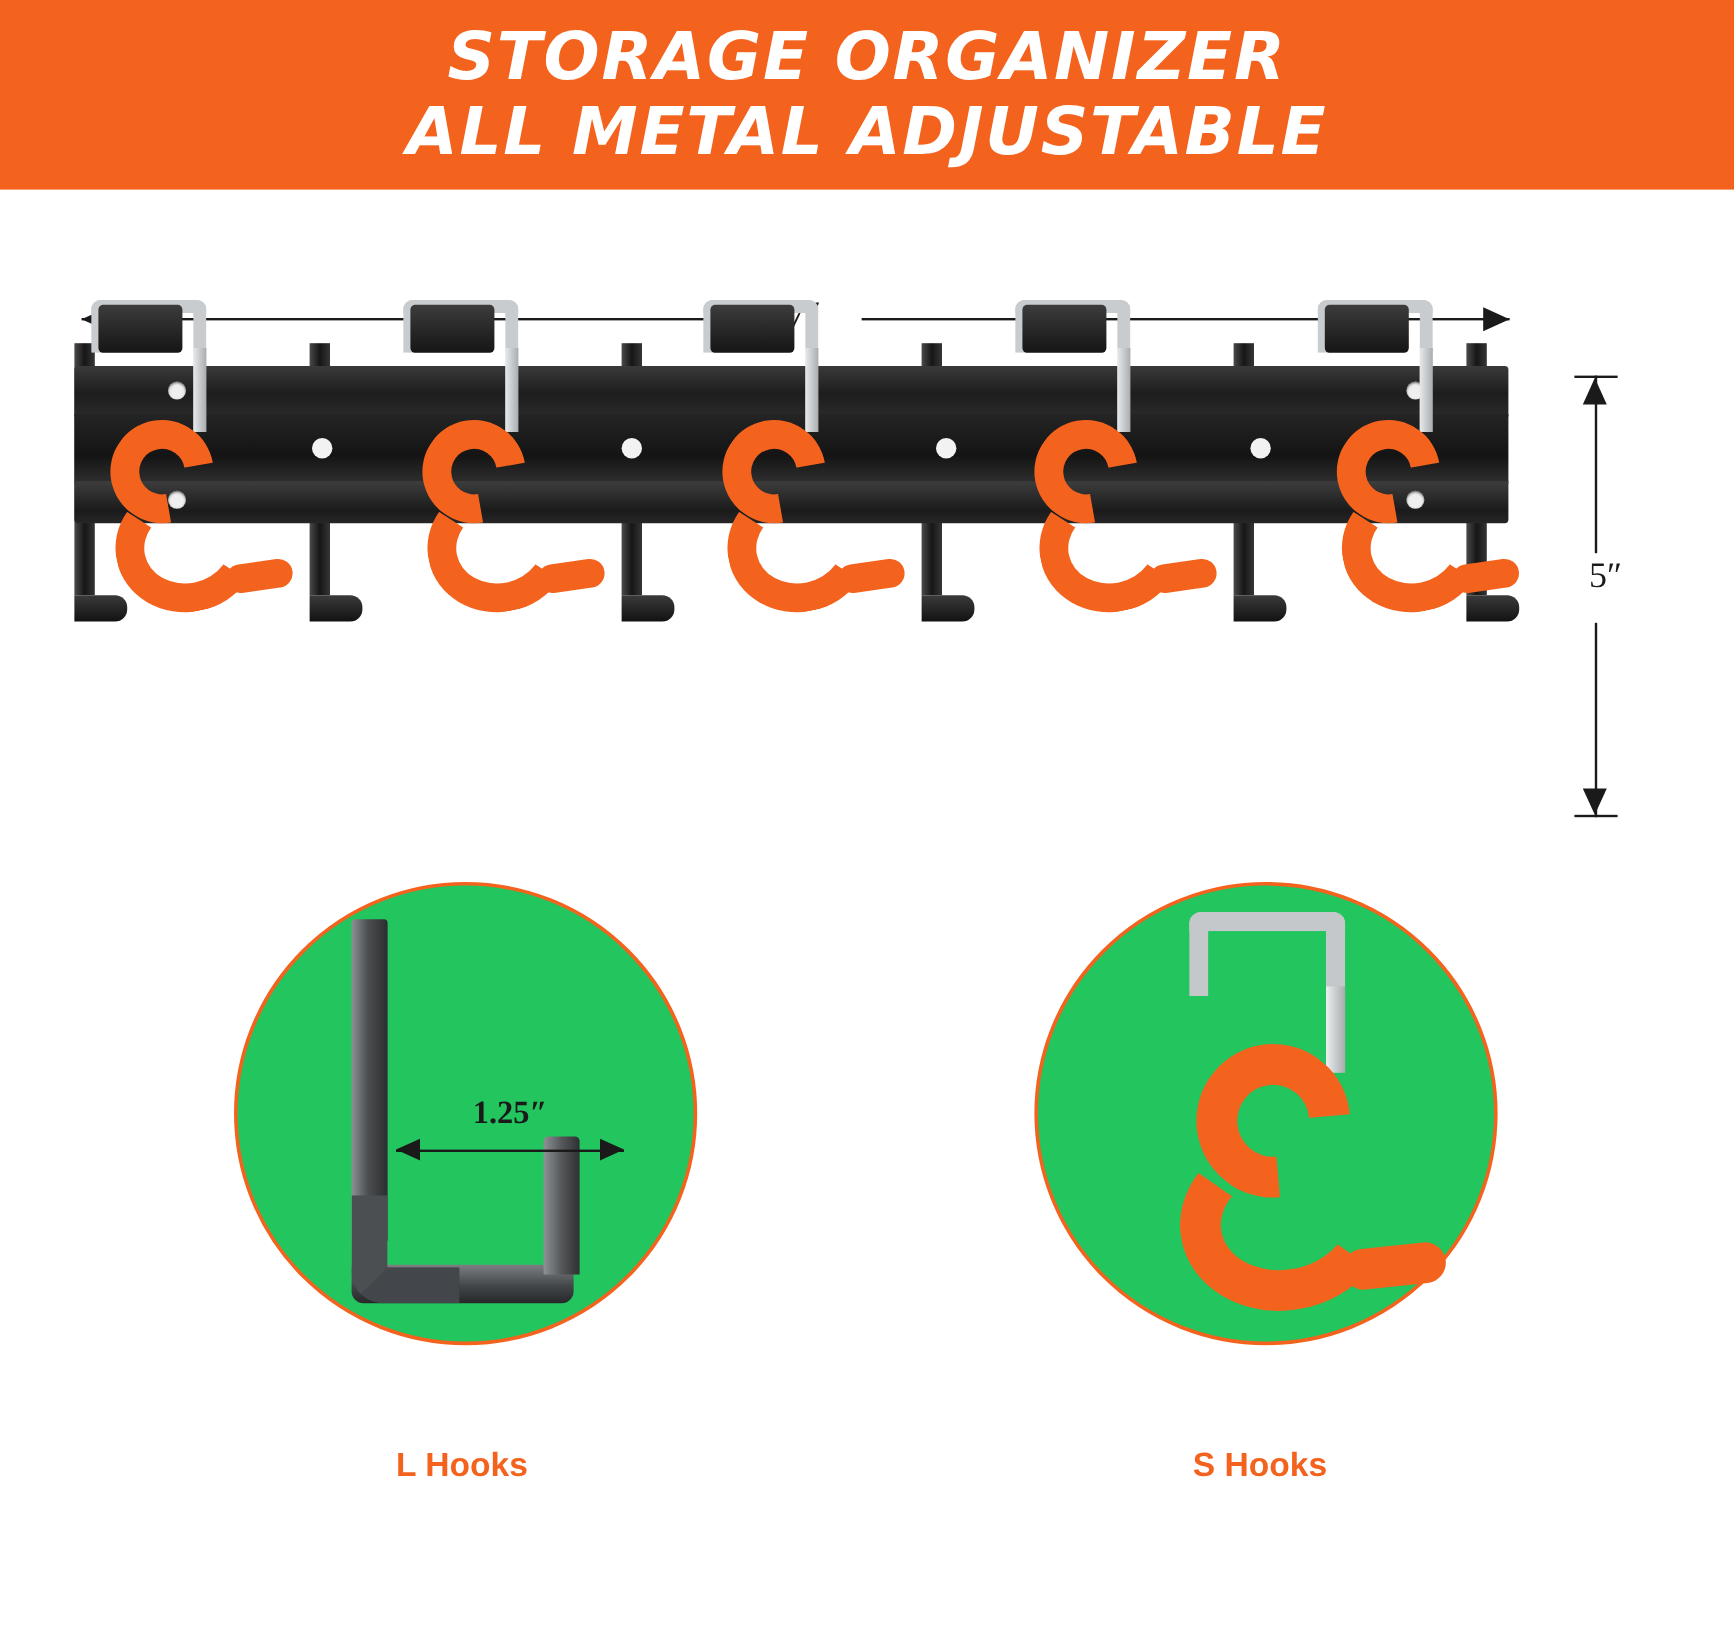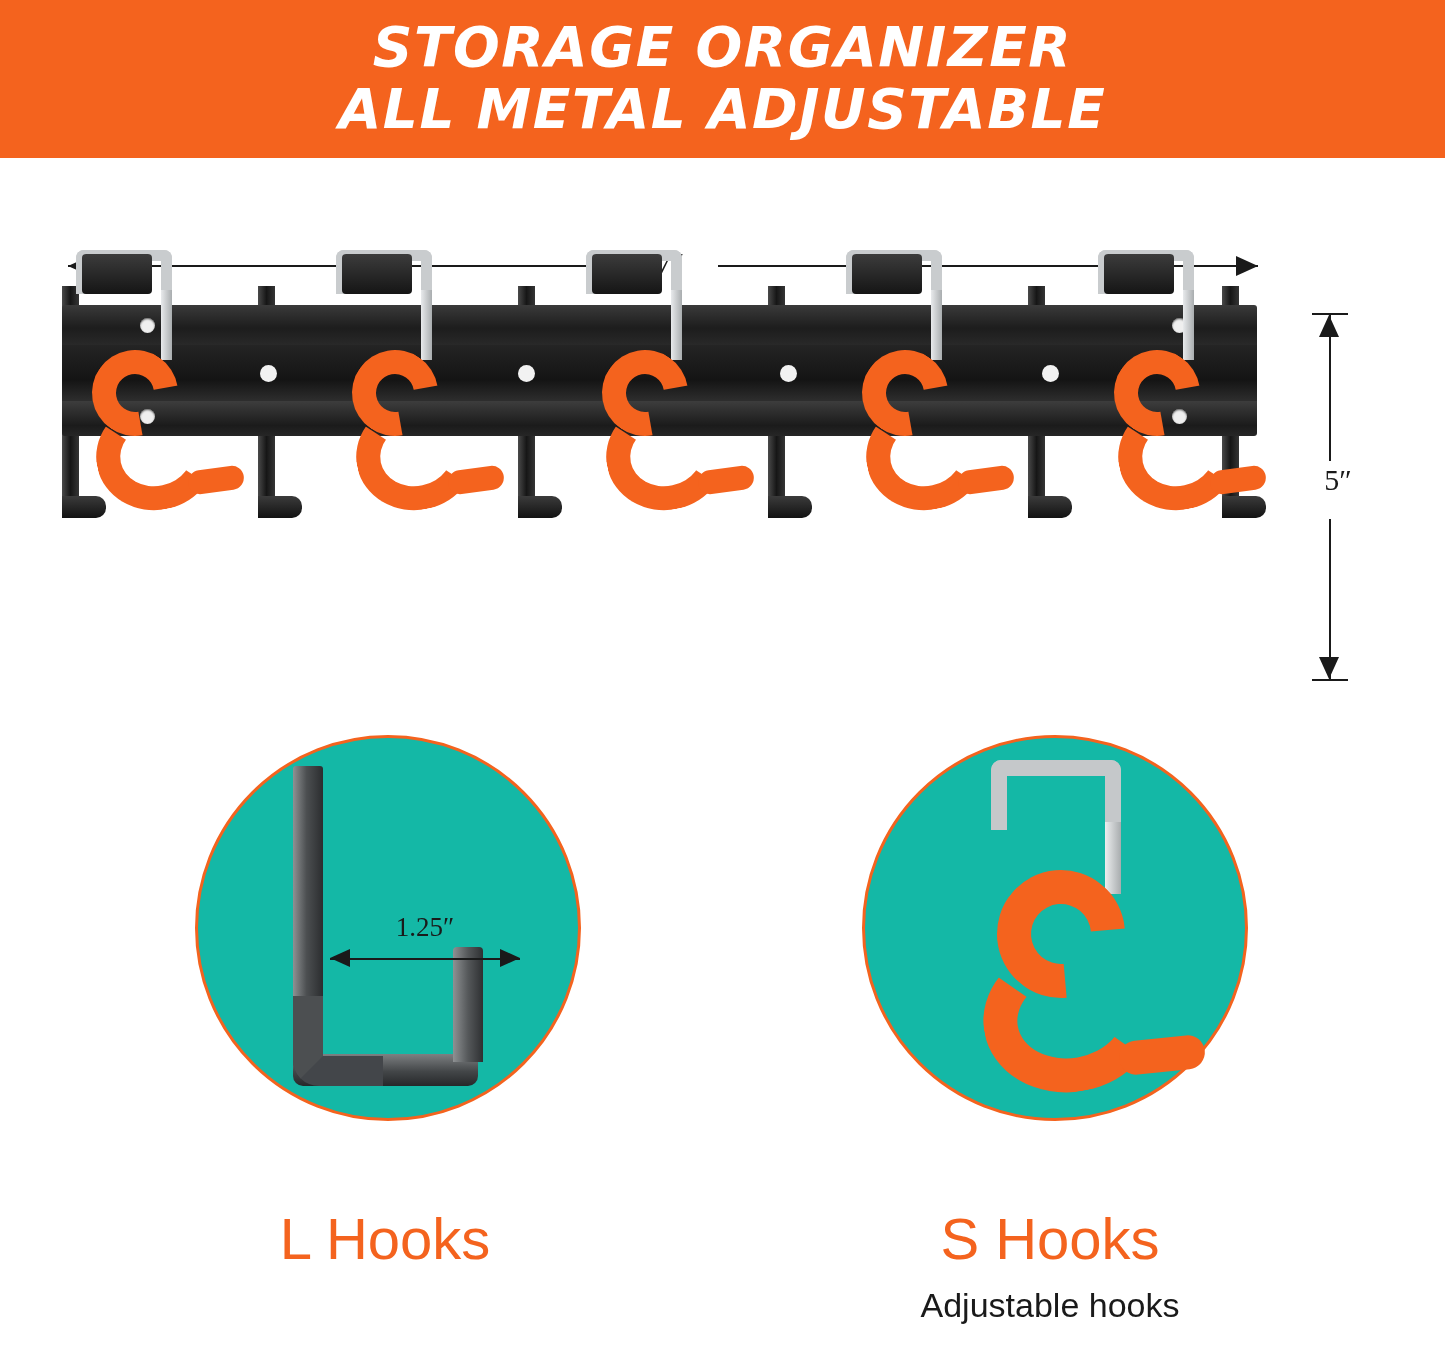--- a/index.html
+++ b/index.html
@@ -278,21 +278,22 @@
     transform: rotate(-8deg);
   }
 
   
   .detail {
     position: absolute;
     width: 380px;
     height: 380px;
     border: 3px solid #f4631e;
     border-radius: 50%;
-    background: #14b8a6;
+    background: #22c55e;
+    font-weight: bold;
   }
   .detail-left  { left: 195px; top: 735px; }
   .detail-right { left: 862px; top: 735px; }
 
   
   .big-l {
     position: absolute;
     left: 95px;
     top: 28px;
     width: 190px;
@@ -416,22 +417,22 @@
   
   .caption {
     position: absolute;
     width: 560px;
     text-align: center;
   }
   .caption-left  { left: 105px; top: 1205px; }
   .caption-right { left: 770px; top: 1205px; }
   .caption-title {
     color: #f4631e;
-    font-size: 58px;
-    font-weight: normal;
+    font-size: 28px;
+    font-weight: bold;
     margin-bottom: 12px;
     font-family: "Liberation Sans", sans-serif;
   }
   .caption-text {
     color: #1a1a1a;
     font-size: 34px;
     line-height: 1.25;
     font-family: "Liberation Sans", sans-serif;
   }
 </style>
@@ -568,14 +569,13 @@
     <div class="tip"></div>
   </div>
 </div>
 
 <div class="caption caption-left">
   <div class="caption-title">L Hooks</div>
 </div>
 
 <div class="caption caption-right">
   <div class="caption-title">S Hooks</div>
-  <div class="caption-text">Adjustable hooks</div>
 </div>
 
 </body></html>

